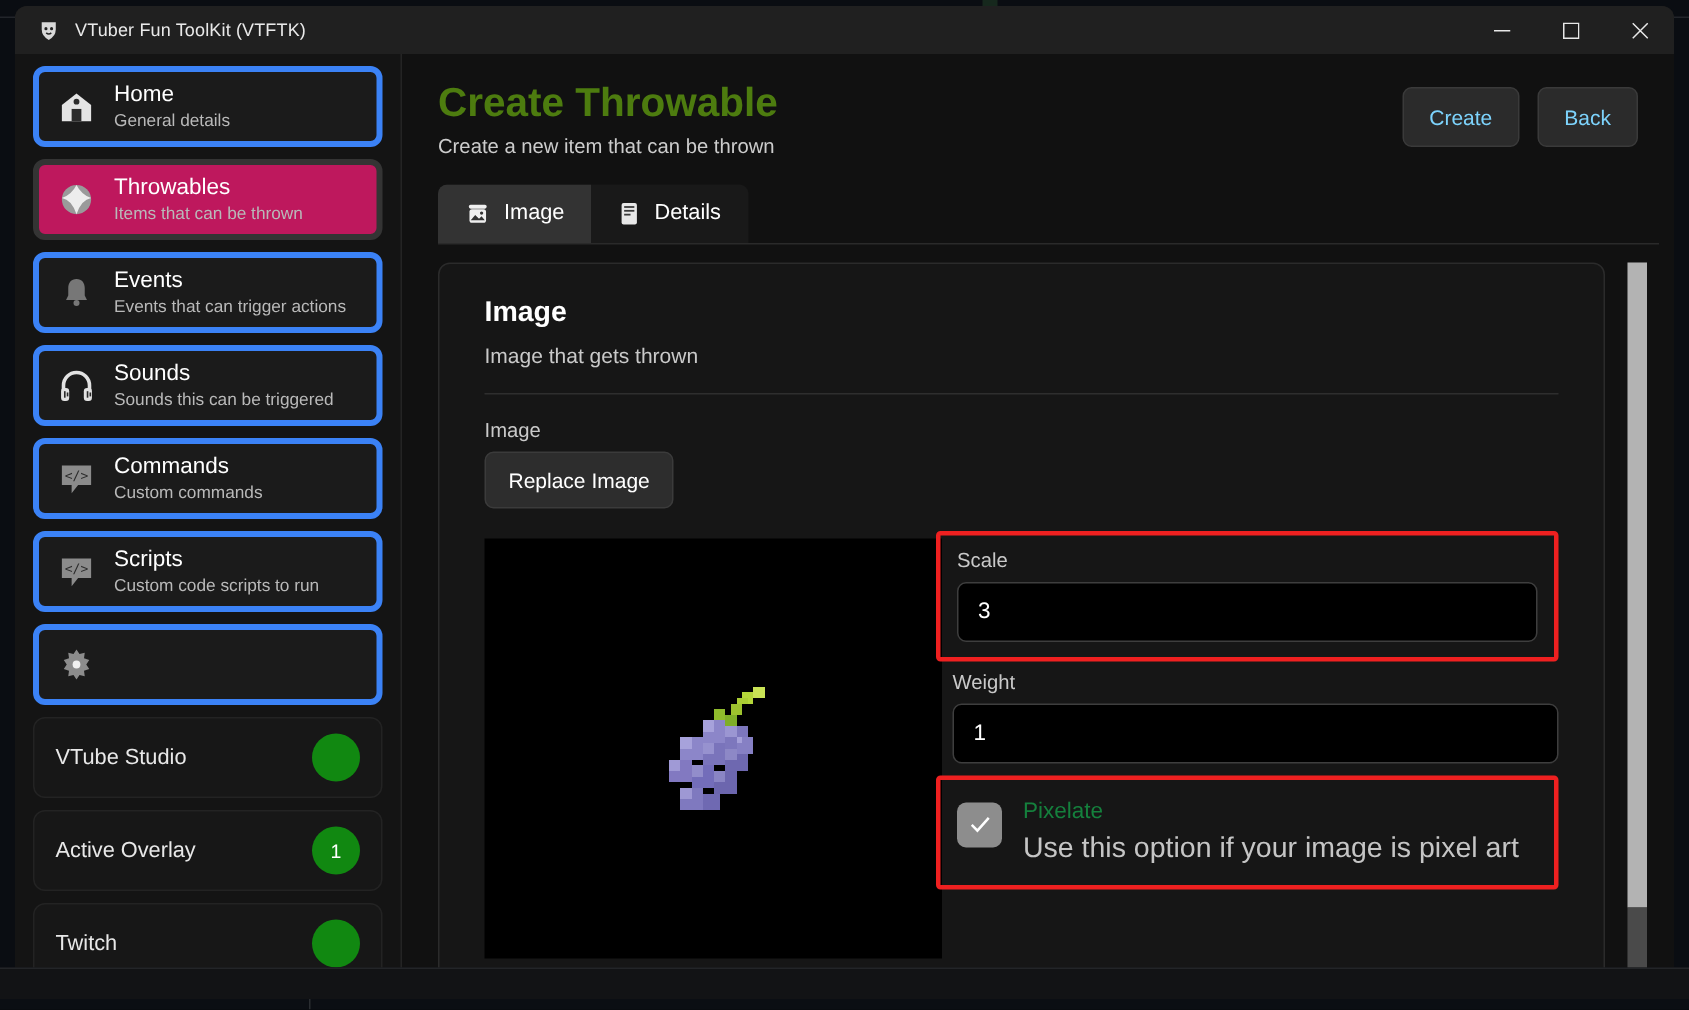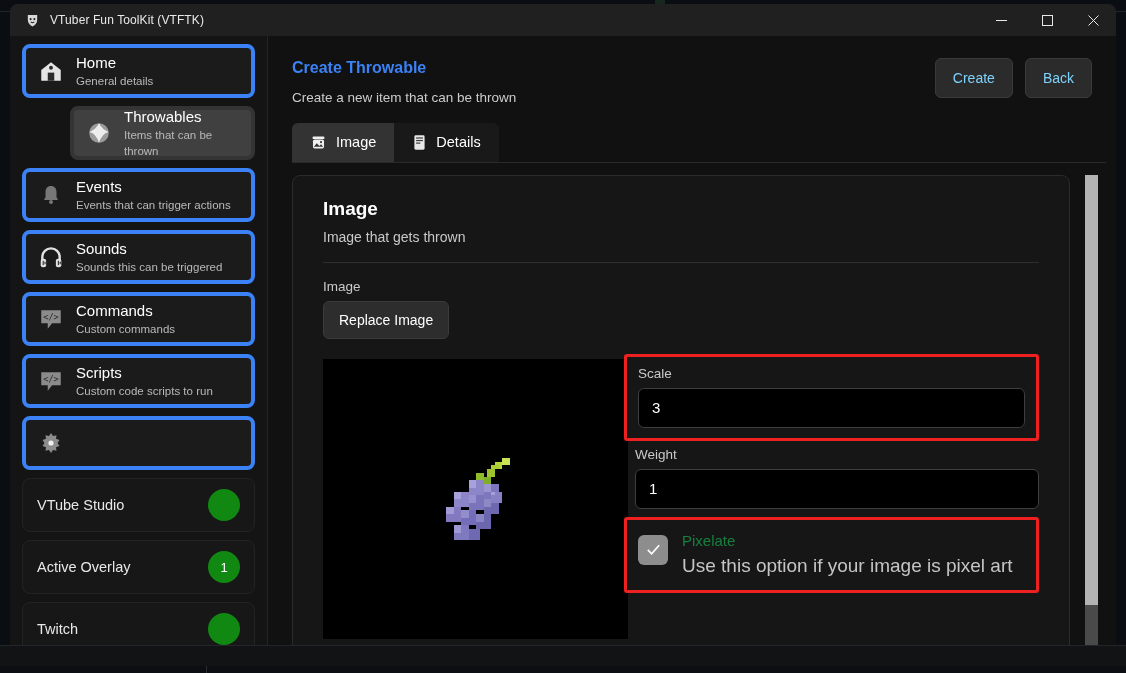--- a/index.html
+++ b/index.html
@@ -92,21 +92,21 @@
   }
   .nav-item {
     display: flex; align-items: center;
     border-radius: 8px;
     padding: 8px 10px;
     margin-bottom: 8px;
     height: 54px;
     background: #1b1b1b;
     border: 4px solid #3b82f6;
   }
-  .nav-item.active { background: #404040; border-color: #343434; margin-left: 48px; }
+  .nav-item.active { background: #be185d; border-color: #343434; }
   .nav-ico {
     width: 30px; flex: 0 0 30px;
     margin-right: 10px;
     display: flex; align-items: center; justify-content: center;
   }
   .nav-txt { display: flex; flex-direction: column; justify-content: center; }
   .nav-title {
     font-size: 15px; color: #ffffff; font-weight: 400; line-height: 19px;
   }
   .nav-sub {
@@ -134,21 +134,21 @@
   #main {
     flex: 1 1 auto;
     background: #111111;
     padding: 16px 10px 0 24px;
     display: flex; flex-direction: column;
     min-width: 0;
   }
   .head-row { display: flex; align-items: flex-start; }
   .head-left { flex: 1 1 auto; }
   .page-title {
-    font-size: 16px; font-weight: bold; color: #3b82f6; line-height: 32px;
+    font-size: 27px; font-weight: bold; color: #4d7c0f; line-height: 32px;
   }
   .page-sub {
     font-size: 13.5px; color: #cccccc; margin-top: 6px;
   }
   .head-actions { display: flex; gap: 12px; padding-top: 6px; padding-right: 14px; }
   .act-btn {
     background: #2b2b2b;
     border: 1px solid #3a3a3a;
     border-radius: 6px;
     color: #7dd3fc;

